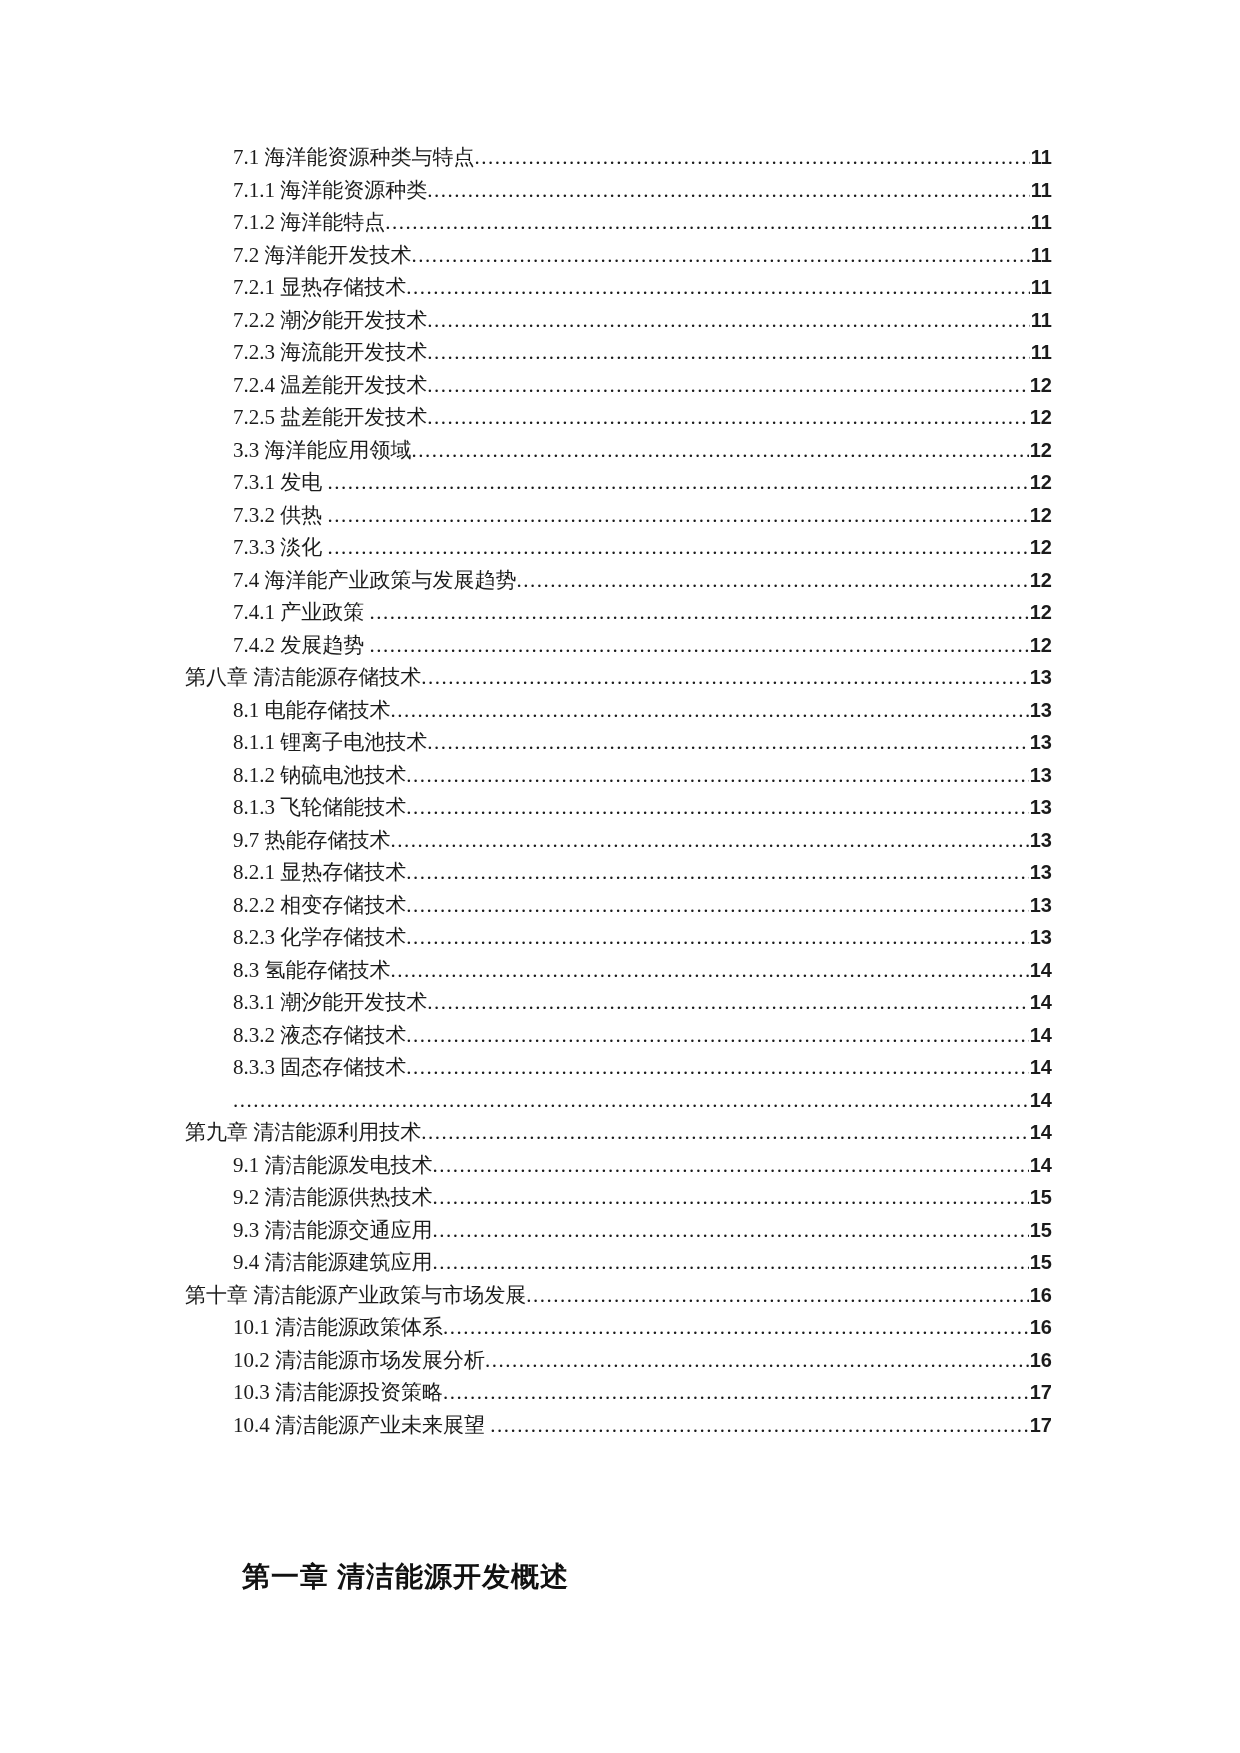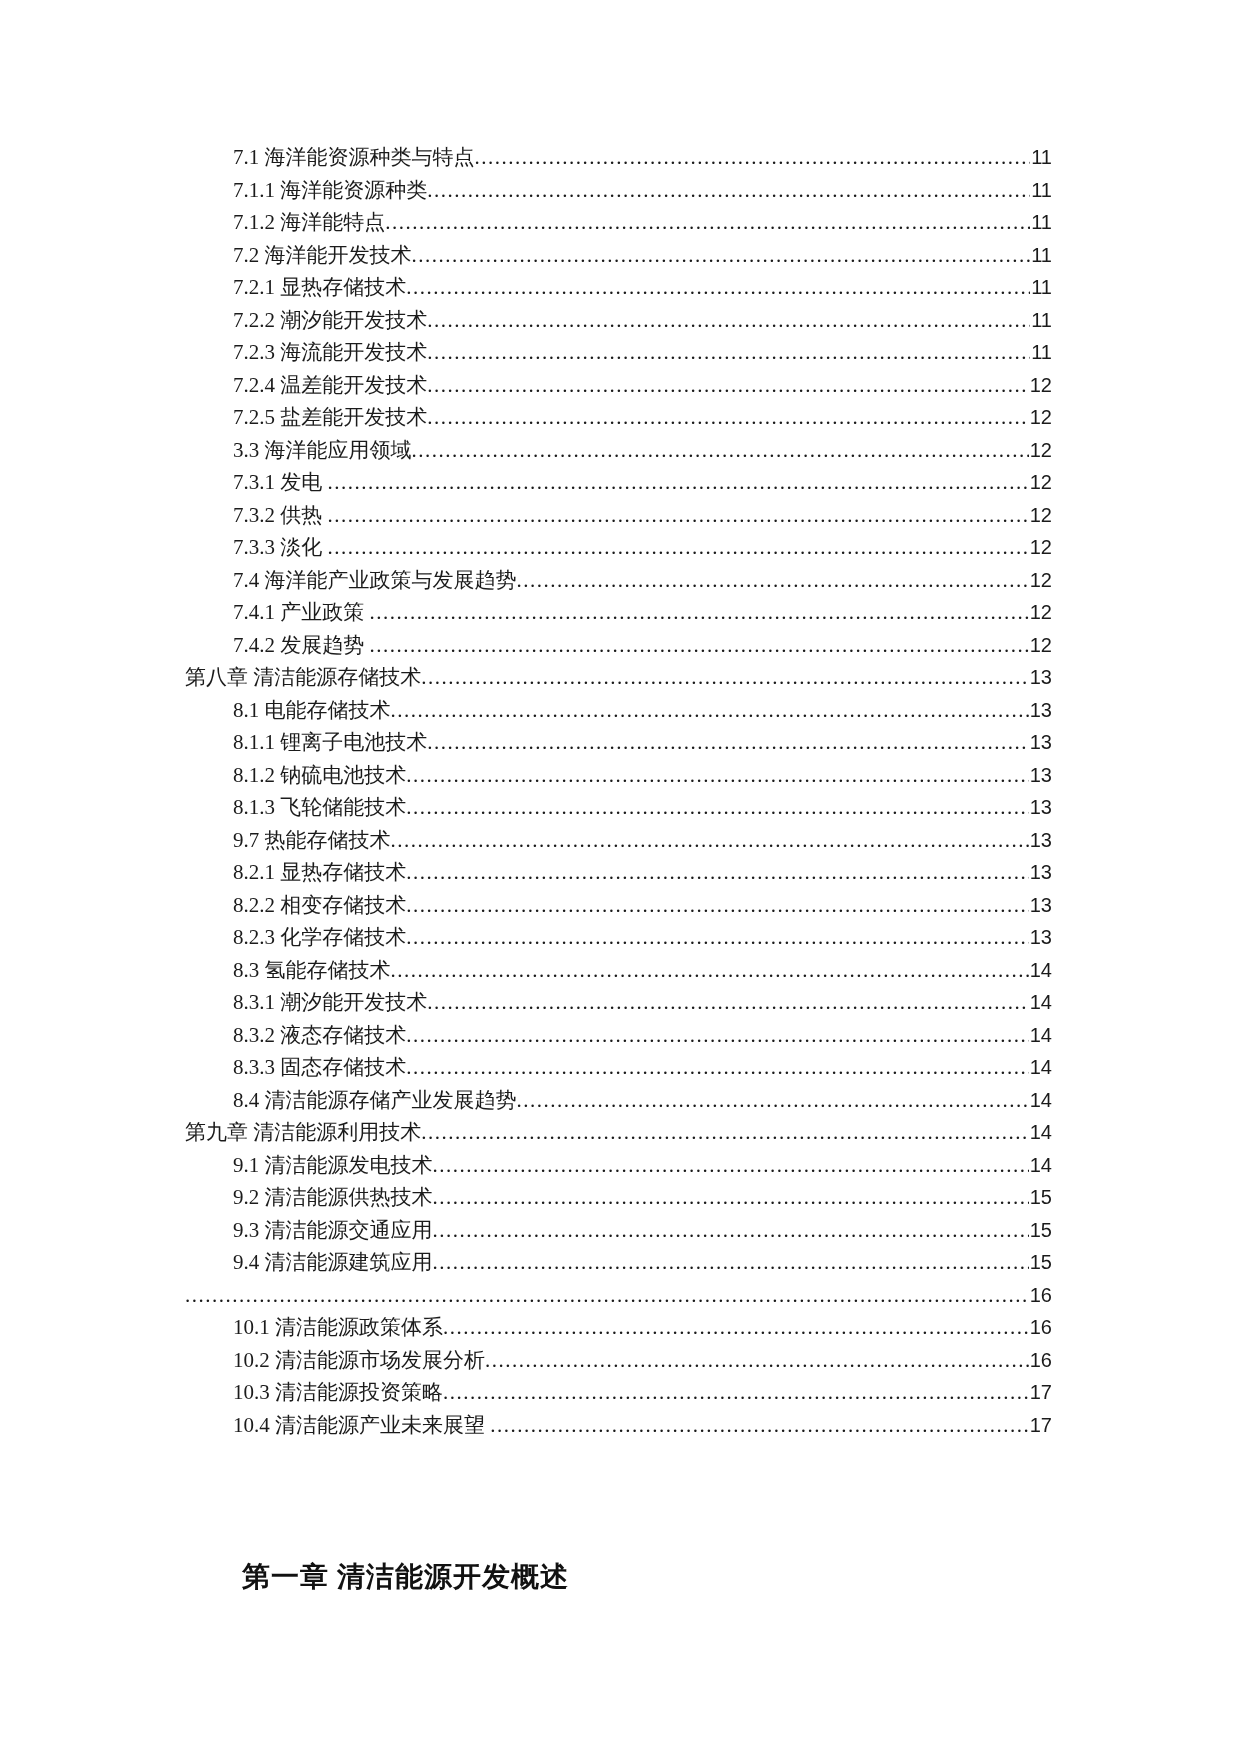--- a/index.html
+++ b/index.html
@@ -37,20 +37,21 @@
     content: "................................................................................................................................................................................................................";
     font-size: 21px;
     letter-spacing: 1.5px;
     color: #1b1b1b;
   }
   .toc-page {
     font-family: "Liberation Sans", "DejaVu Sans", sans-serif;
     font-size: 20px;
     color: #1b1b1b;
     padding-left: 1px;
+    font-weight: bold;
   }
   .chapter-heading {
     position: absolute;
     left: 236px;
     top: 1552px;
     margin: 6px;
     font-size: 28px;
     font-weight: 700;
     letter-spacing: 1px;
     color: #111111;
@@ -233,21 +234,20 @@
         <span class="toc-page">14</span>
       </div>
 
       <div class="toc-row lvl1">
         <span class="toc-label">8.3.3 固态存储技术</span>
         <span class="toc-leader"></span>
         <span class="toc-page">14</span>
       </div>
 
       <div class="toc-row lvl1">
-        <span class="toc-label">8.4 清洁能源存储产业发展趋势</span>
         <span class="toc-leader"></span>
         <span class="toc-page">14</span>
       </div>
 
       <div class="toc-row">
         <span class="toc-label">第九章 清洁能源利用技术</span>
         <span class="toc-leader"></span>
         <span class="toc-page">14</span>
       </div>
 
@@ -269,20 +269,21 @@
         <span class="toc-page">15</span>
       </div>
 
       <div class="toc-row lvl1">
         <span class="toc-label">9.4 清洁能源建筑应用</span>
         <span class="toc-leader"></span>
         <span class="toc-page">15</span>
       </div>
 
       <div class="toc-row">
+        <span class="toc-label">第十章 清洁能源产业政策与市场发展</span>
         <span class="toc-leader"></span>
         <span class="toc-page">16</span>
       </div>
 
       <div class="toc-row lvl1">
         <span class="toc-label">10.1 清洁能源政策体系</span>
         <span class="toc-leader"></span>
         <span class="toc-page">16</span>
       </div>
 

